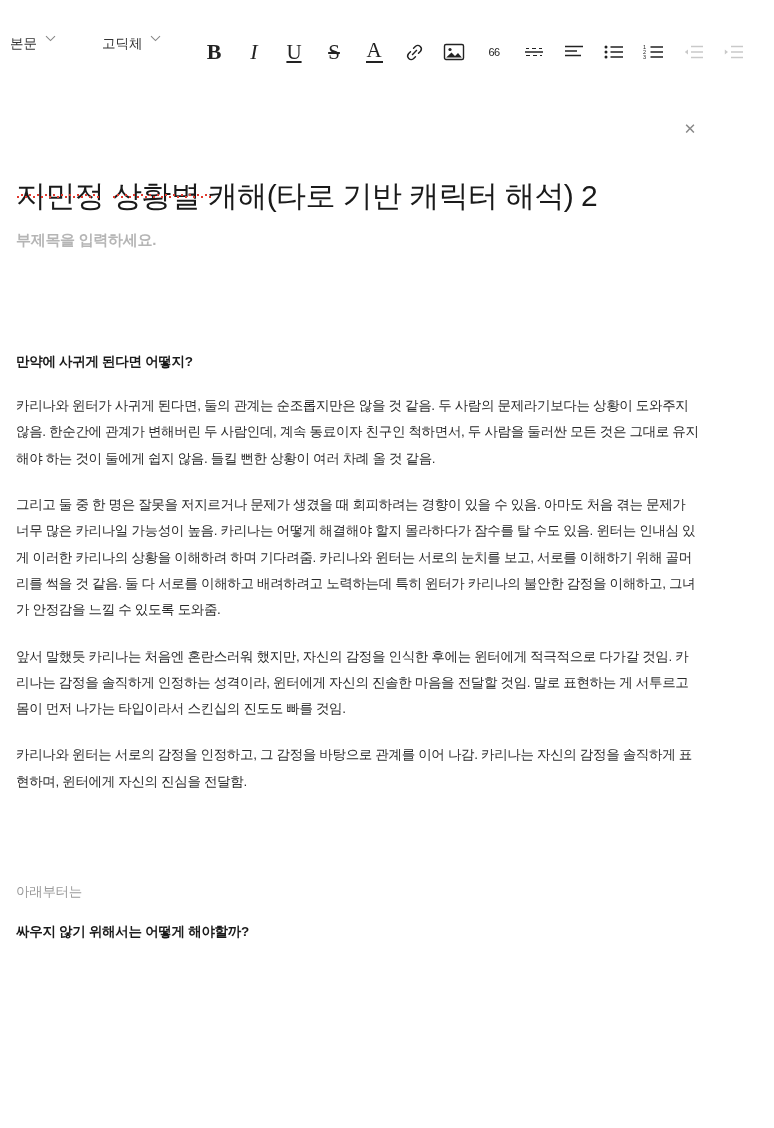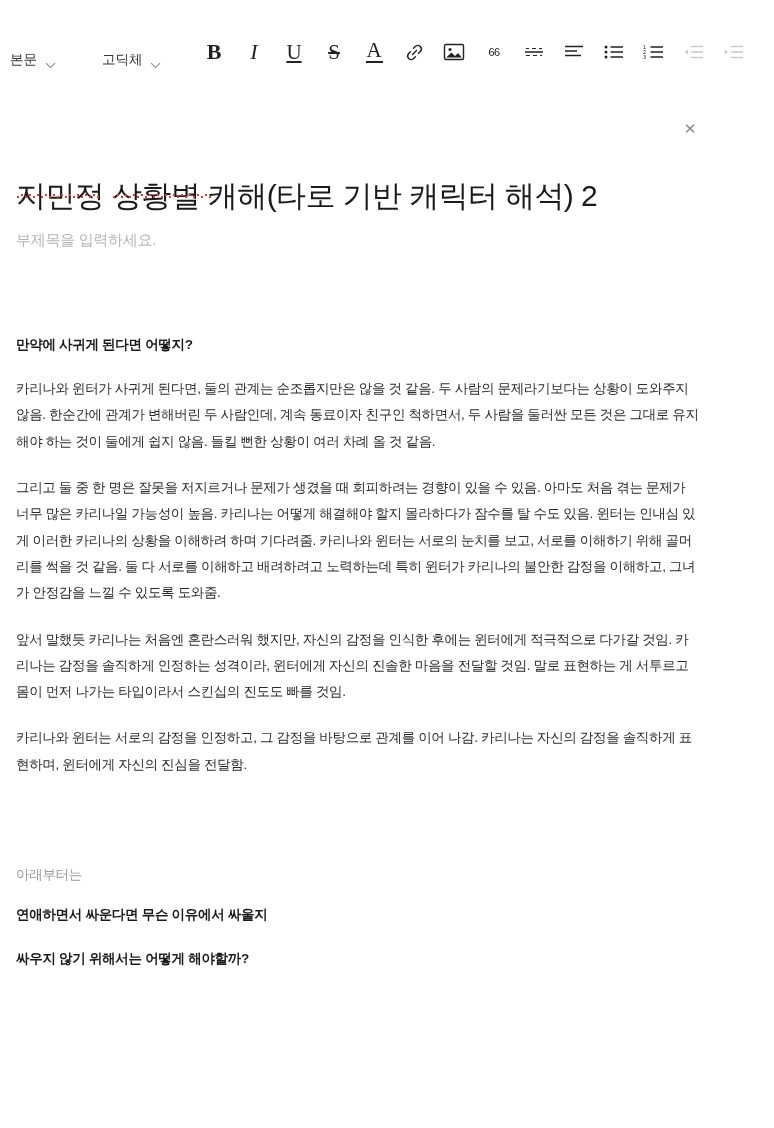--- a/index.html
+++ b/index.html
@@ -21,21 +21,21 @@
   .toolbar {
     height: 104px;
     display: flex;
     align-items: center;
     padding: 0 0 0 8px;
     border-bottom: 0px solid transparent;
     overflow: hidden;
   }
   .tb-select {
     display: flex;
-    align-items: flex-end;
+    align-items: flex-start;
     height: 34px;
     min-width: 0;
   }
   .tb-select .sel-label {
     font-size: 13.5px;
     color: #333;
     white-space: nowrap;
   }
   .sel-style { width: 72px; padding-left: 2px; }
   .sel-font { width: 100px; padding-left: 22px; }
@@ -139,31 +139,32 @@
     background-repeat: repeat-x;
   }
   .squiggle.s2 { left: 0px; width: 84px; }
   .squiggle.s3 { left: 96px; width: 100px; }
 
   .subtitle {
     font-size: 15px;
     color: #b5b5b5;
     margin: 16px 0 0 0;
     letter-spacing: -0.3px;
+    font-weight: bold;
   }
 
   .spacer-lg { height: 86px; }
   .spacer-md { height: 52px; }
 
   .h-sub {
     font-size: 13.5px;
     font-weight: bold;
     color: #1a1a1a;
     letter-spacing: -0.3px;
-    margin: 0 0 22px 0;
+    margin: 17px 0 22px 0;
   }
 
   p.body {
     font-size: 13.5px;
     line-height: 1.95;
     color: #2a2a2a;
     margin: 0 12px 20px 0;
     letter-spacing: -0.35px;
     text-align: left;
   }
@@ -320,16 +321,15 @@
 
   <p class="body">카리나와 윈터가 사귀게 된다면, 둘의 관계는 순조롭지만은 않을 것 같음. 두 사람의 문제라기보다는 상황이 도와주지 않음. 한순간에 관계가 변해버린 두 사람인데, 계속 동료이자 친구인 척하면서, 두 사람을 둘러싼 모든 것은 그대로 유지해야 하는 것이 둘에게 쉽지 않음. 들킬 뻔한 상황이 여러 차례 올 것 같음.</p>
   <p class="body">그리고 둘 중 한 명은 잘못을 저지르거나 문제가 생겼을 때 회피하려는 경향이 있을 수 있음. 아마도 처음 겪는 문제가 너무 많은 카리나일 가능성이 높음. 카리나는 어떻게 해결해야 할지 몰라하다가 잠수를 탈 수도 있음. 윈터는 인내심 있게 이러한 카리나의 상황을 이해하려 하며 기다려줌. 카리나와 윈터는 서로의 눈치를 보고, 서로를 이해하기 위해 골머리를 썩을 것 같음. 둘 다 서로를 이해하고 배려하려고 노력하는데 특히 윈터가 카리나의 불안한 감정을 이해하고, 그녀가 안정감을 느낄 수 있도록 도와줌.</p>
   <p class="body">앞서 말했듯 카리나는 처음엔 혼란스러워 했지만, 자신의 감정을 인식한 후에는 윈터에게 적극적으로 다가갈 것임. 카리나는 감정을 솔직하게 인정하는 성격이라, 윈터에게 자신의 진솔한 마음을 전달할 것임. 말로 표현하는 게 서투르고 몸이 먼저 나가는 타입이라서 스킨십의 진도도 빠를 것임.</p>
   <p class="body">카리나와 윈터는 서로의 감정을 인정하고, 그 감정을 바탕으로 관계를 이어 나감. 카리나는 자신의 감정을 솔직하게 표현하며, 윈터에게 자신의 진심을 전달함.</p>
 
   <div class="spacer-md"></div>
 
   <div class="gray-line">아래부터는</div>
 
-  <div class="q-line">연애하면서 싸운다면 무슨 이유에서 싸울지</div>
   <div class="q-line">싸우지 않기 위해서는 어떻게 해야할까?</div>
 
 </div>
 
 </body></html>

